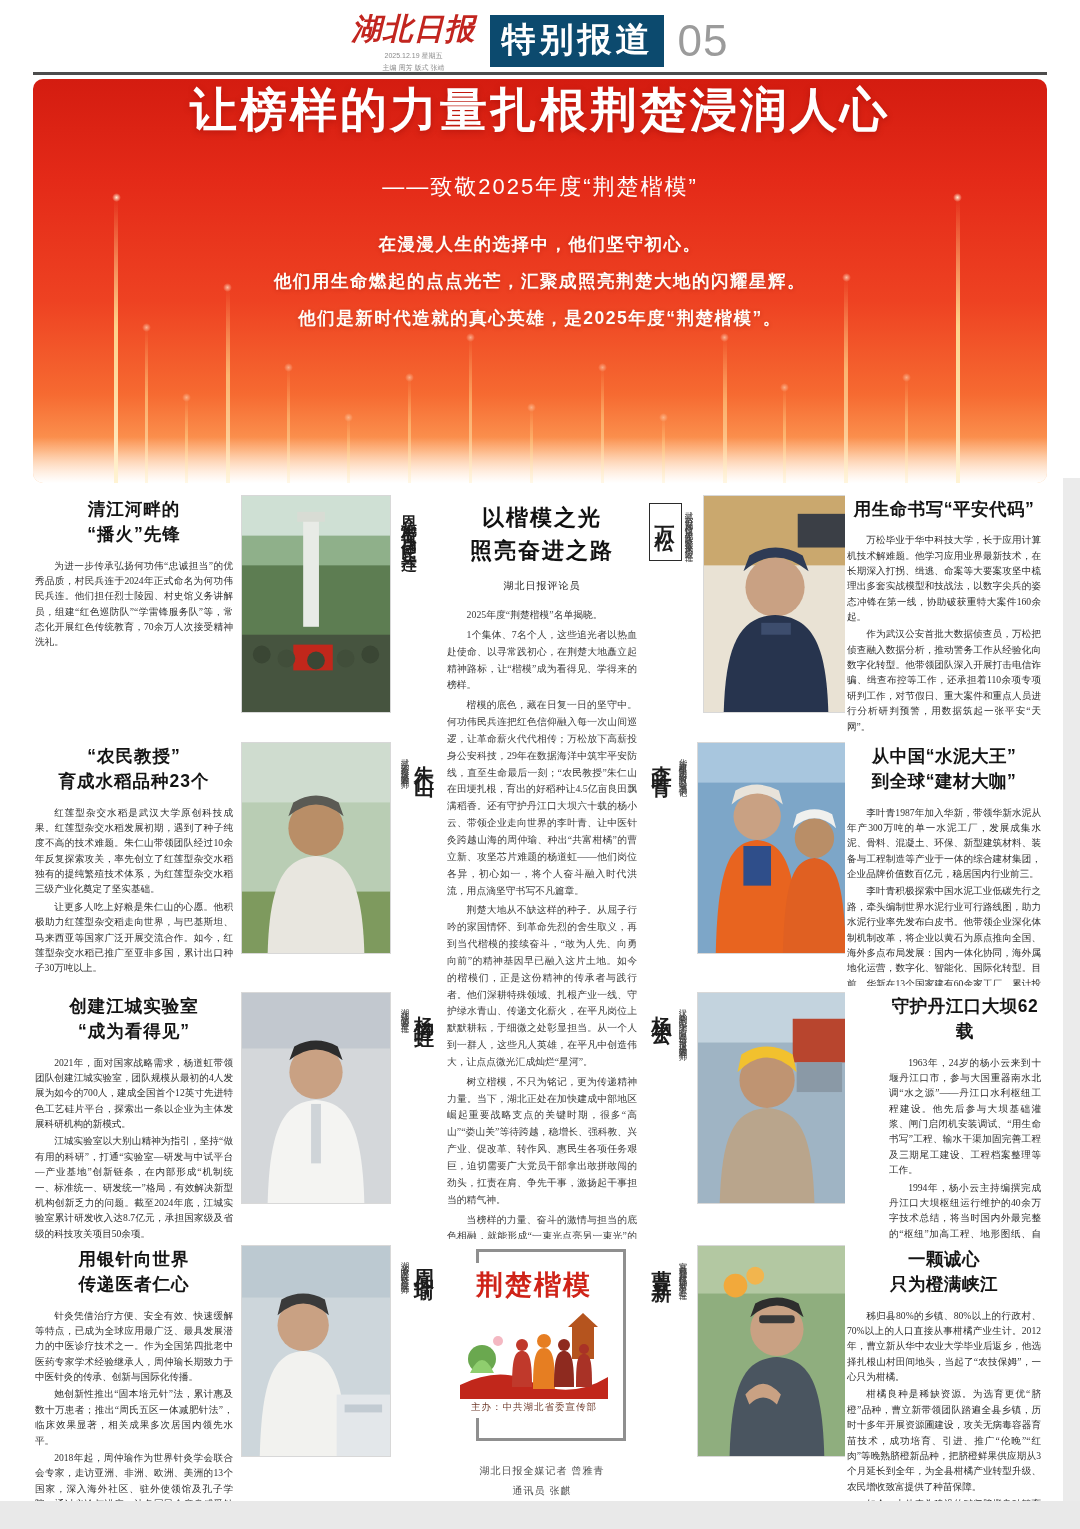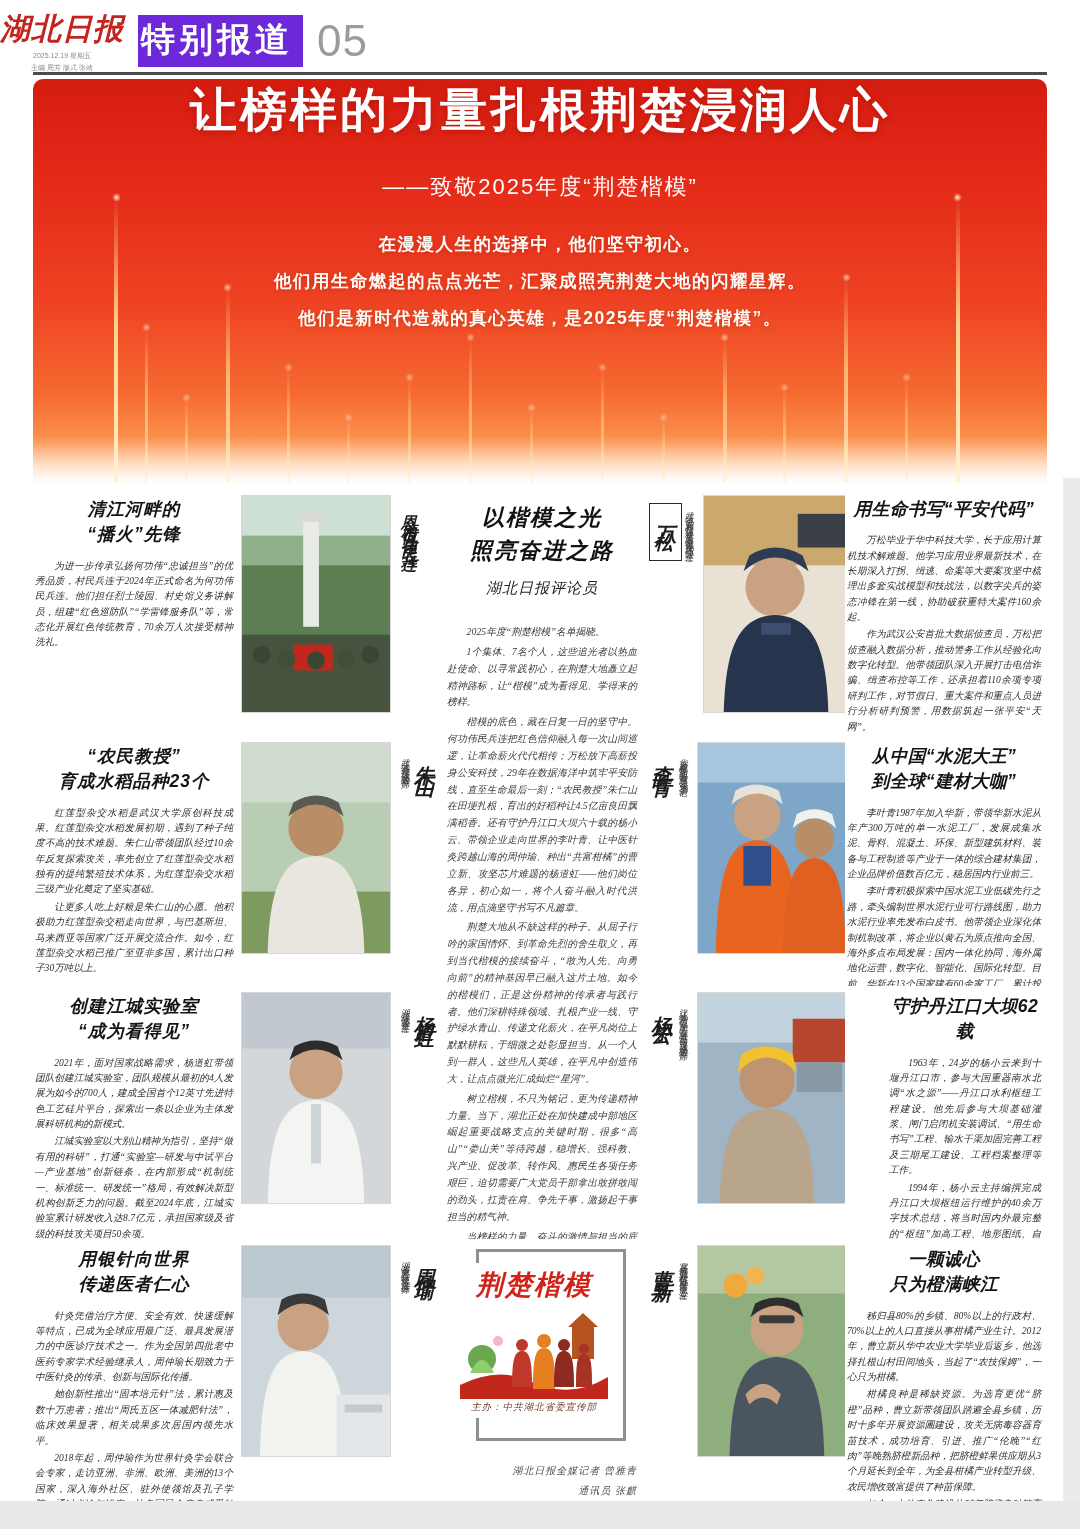--- a/index.html
+++ b/index.html
@@ -6,27 +6,27 @@
   html,body { width:1080px; }
   body {
     width:1080px; height:1529px; position:relative; background:#ffffff;
     font-family:"Liberation Sans","DejaVu Sans",sans-serif; overflow:hidden;
   }
   
   .edge-right { position:absolute; right:0; top:478px; width:17px; height:1051px; background:#ebebeb; }
   .edge-bottom { position:absolute; left:0; bottom:0; width:1080px; height:28px; background:#e9e9e9; }
 
   
-  .masthead { height:72px; display:flex; align-items:center; gap:14px; padding-top:10px; }
+  .masthead { height:72px; display:flex; align-items:center; justify-content:center; gap:14px; padding-top:10px; }
   .mast-logo-wrap { text-align:center; }
   .mast-logo { font-family:"Liberation Serif","DejaVu Serif",serif; font-weight:bold; font-style:italic;
     font-size:30px; color:#c2251f; letter-spacing:1px; }
   .mast-sub { font-size:7px; color:#8a8a8a; line-height:1.5; margin-top:1px; }
-  .section-box { background:#6d28d9; color:#fff; font-weight:bold; font-size:34px; letter-spacing:4px;
-    padding:2px 10px 4px 3px; }
+  .section-box { background:#0c4a6e; color:#fff; font-weight:bold; font-size:34px; letter-spacing:4px;
+    padding:2px 10px 4px 12px; }
   .page-num { font-size:44px; color:#9b9b9b; font-weight:400; letter-spacing:1px; }
   .mast-rule { margin:0 33px; border-bottom:3px solid #4c4c4c; }
 
   
   .banner { position:relative; margin:4px 33px 0 33px; height:404px; border-radius:10px; overflow:hidden;
     background:linear-gradient(180deg,#d41c10 0%,#e42a18 25%,#ee4222 55%,#f66a31 78%,#fc9a55 92%,#ffc795 100%);
     text-align:center; }
   .banner::after { content:""; position:absolute; left:0; right:0; bottom:0; height:46px;
     background:linear-gradient(180deg,rgba(255,255,255,0),#ffffff); }
   .banner h1 { position:relative; z-index:3; font-size:47px; font-weight:bold; color:#ffffff;
@@ -36,21 +36,21 @@
   .banner .intro p { font-size:17.5px; font-weight:bold; color:#fffdf8; letter-spacing:1.5px; line-height:37px;
     text-shadow:0 1px 4px rgba(130,10,0,.3); }
   .beam { position:absolute; border-radius:3px; z-index:1;
     background:linear-gradient(180deg,rgba(255,220,150,0) 0%,#ffd98f 45%,#fff3d2 100%); }
   .beam::before { content:""; position:absolute; top:-4px; left:50%; width:9px; height:9px; margin-left:-4.5px;
     border-radius:50%; background:radial-gradient(circle,#fff6dd 0%,rgba(255,220,150,.0) 70%); }
 
   
   .content { display:grid; padding:0 33px; margin-top:6px;
     grid-template-columns:206px 198px 210px 198px 1fr;
-    grid-template-rows:247px 250px 253px 268px;font-style:italic; }
+    grid-template-rows:247px 250px 253px 268px; }
   .cell { overflow:hidden; padding:4px 6px 2px 2px; }
   .art h2 { font-size:17.5px; line-height:1.45; text-align:center; color:#141414; letter-spacing:1px; margin:4px 0 10px 0; }
   .art p { font-family:"Liberation Serif","DejaVu Serif",serif; font-size:9.6px; line-height:1.6; color:#2e2e2e;
     text-align:justify; text-indent:2em; margin-bottom:2px; }
 
   
   .ph-cell { display:flex; padding:6px 2px 2px 2px; }
   .photo { flex:0 0 150px; height:218px; border:1px solid #d8d8d8; position:relative; overflow:hidden; }
   .ph-cell.short .photo { height:212px; }
   .photo svg { position:absolute; left:0; top:0; width:100%; height:100%; }
@@ -61,34 +61,34 @@
   .cap-left { flex-direction:row; padding-left:7px; }           
   .cap-left .vtitle { order:0; } .cap-left .vname { order:1; }
   .cap-right { flex-direction:row; padding-right:7px; }          
   .cap-right .vname { order:0; } .cap-right .vtitle { order:1; }
   .vname.boxed { border:1.5px solid #2b2b2b; padding:6px 2px; height:58px; }
   .vname.collective { font-size:15.5px; letter-spacing:5px; font-weight:bold; }
 
   
   .editorial { grid-row:1 / span 3; padding:6px 10px 0 10px; overflow:hidden; }
   .editorial h2 { font-size:22px; line-height:1.5; text-align:center; color:#111; letter-spacing:2px; margin-top:6px; }
-  .editorial .byline { text-align:center; font-size:15px; color:#222; margin:12px 0 26px 0; letter-spacing:1px; }
+  .editorial .byline { text-align:center; font-size:10px; color:#222; margin:12px 0 14px 0; letter-spacing:1px; }
   .editorial p { font-family:"Liberation Serif","DejaVu Serif",serif; font-size:9.8px; line-height:1.72; color:#3a3a3a;
     text-align:justify; text-indent:2em; margin-bottom:3px; }
 
   
   .poster-cell { padding:4px 10px 0 10px; text-align:center; }
   .poster { position:relative; width:168px; height:196px; margin:6px auto 4px auto; }
   .poster-frame { position:absolute; right:0; top:0; width:150px; height:192px; border:3px solid #8f8f8f; }
   .poster-inner { position:absolute; left:0; top:14px; width:152px; background:#fff; padding:4px 0; }
   .poster-title { font-family:"Liberation Serif","DejaVu Serif",serif; font-weight:bold; font-size:27px; color:#cf2318;
     letter-spacing:2px; }
   .poster-art { width:148px; height:92px; margin:4px auto 2px auto; display:block; }
   .poster-org { font-size:9.5px; color:#6e3a2a; letter-spacing:1px; }
-  .credits { margin-top:16px; font-size:10px; color:#4f4f4f; line-height:1.95; letter-spacing:1px;text-align:right; }
+  .credits { margin-top:16px; font-size:10px; color:#4f4f4f; line-height:1.95; letter-spacing:1px; }
 
   .art-right h2 { letter-spacing:0.5px; }
 </style>
 </head>
 <body>
 
 <div class="masthead">
   <div class="mast-logo-wrap">
     <div class="mast-logo">湖北日报</div>
     <div class="mast-sub">2025.12.19 星期五</div>

